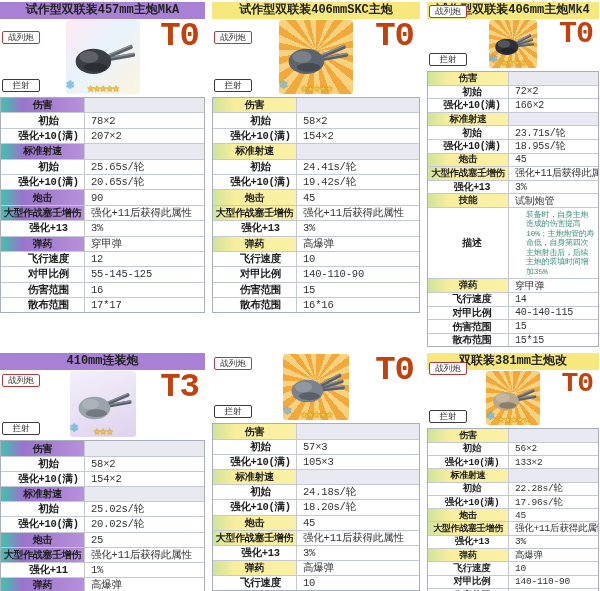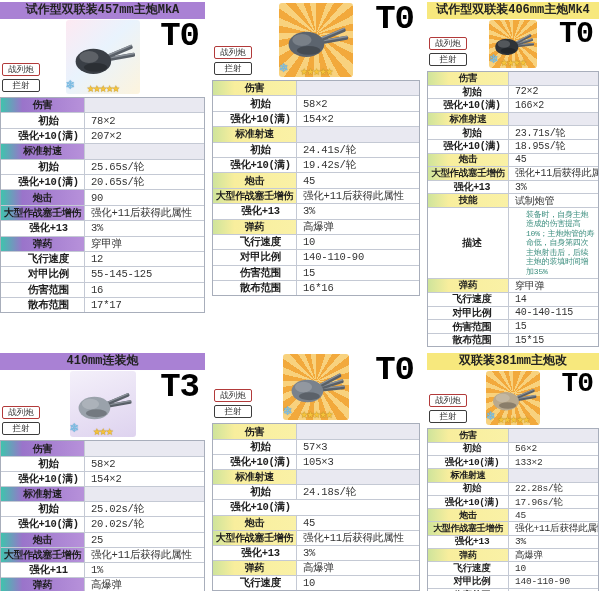--- a/index.html
+++ b/index.html
@@ -15,27 +15,27 @@
   .sz-a .iconrow{height:78px}.sz-b .iconrow{height:52px}.sz-c .iconrow{height:70px}.sz-d .iconrow{height:58px}
   .gunicon{position:absolute;left:50%;top:1px;transform:translateX(-50%);border-radius:3px;overflow:hidden;}
   .sz-a .gunicon{width:74px;height:74px}.sz-b .gunicon{width:48px;height:48px}
   .sz-c .gunicon{width:66px;height:66px}.sz-d .gunicon{width:54px;height:54px}
   .bg-gold{background:repeating-conic-gradient(from 8deg at 50% 42%,#f2a93c 0deg 11deg,#f8d27e 11deg 22deg);}
   .bg-rainbow{background:linear-gradient(135deg,#fde9f2 0%,#e9f3fd 45%,#fdf4dd 100%);}
   .bg-violet{background:linear-gradient(160deg,#f4f0fa 0%,#ded3ef 100%);}
   .stars{position:absolute;bottom:-1px;left:0;width:100%;text-align:center;color:#f6c33a;
          text-shadow:0 0 1px #8a6a10;font-size:13px;line-height:13px;letter-spacing:-1.5px;}
   .snow{position:absolute;left:1px;bottom:2px;color:#7fc4ea;font-size:13px;line-height:13px;text-shadow:0 0 1px #3d7fb0;}
-  .tier{position:absolute;top:-2px;right:6px;font-weight:900;color:#000000;letter-spacing:-1px;}
+  .tier{position:absolute;top:-2px;right:6px;font-weight:900;color:#c2410c;letter-spacing:-1px;}
   .sz-a .tier,.sz-c .tier{font-size:34px}.sz-b .tier{font-size:30px}.sz-d .tier{font-size:28px}
   .tags{position:absolute;left:2px;bottom:5px;display:flex;flex-direction:column;gap:3px;}
   .tag{width:38px;height:13px;line-height:12px;text-align:center;font-size:8.5px;background:#fff;
        border-radius:2px;color:#333;box-sizing:border-box;}
   .tag-type{border:1.5px solid #b23a3a;}
-  .tag-mode{border:1.5px solid #3c3c3c;}
+  .tag-mode{border:1.5px solid #3c3c3c;margin-top:32px;}
   .rows{border:1px solid #a8aebb;border-top:none;background:#fff;}
   .row{display:flex;align-items:stretch;border-top:1px solid #c4c9d4;}
   .rows .row:first-child{border-top:1px solid #a8aebb;}
   .sz-a .row{height:14.4px;font-size:10.5px}
   .sz-b .row{height:12.6px;font-size:10px}
   .sz-c .row{height:14.2px;font-size:10.5px}
   .sz-d .row{height:12.3px;font-size:9.5px}
   .row.desc{height:auto;min-height:36px;}
   .cell{display:flex;align-items:center;box-sizing:border-box;}
   .label{justify-content:center;font-weight:bold;color:#1e1e1e;white-space:nowrap;letter-spacing:-0.3px;}
@@ -138,20 +138,21 @@
             <div class="cell value">16</div>
           </div>
           <div class="row stat">
             <div class="gutter"></div>
             <div class="cell label">散布范围</div>
             <div class="cell value">17*17</div>
           </div>
         </div>
       </section>
       <section class="panel theme-yellow sz-a">
+        <div class="title">试作型双联装406mmSKC主炮</div>
         <div class="iconrow">
           <div class="tags">
             <div class="tag tag-type">战列炮</div>
             <div class="tag tag-mode">拦射</div>
           </div>
           <div class="gunicon bg-gold"><svg viewBox="0 0 100 100" width="100%" height="100%" preserveAspectRatio="none">
               <rect x="42" y="53" width="52" height="5.5" rx="2" fill="#596068" transform="rotate(-10 42 56)"></rect>
               <rect x="42" y="53" width="52" height="2" rx="1" fill="#8b929a" transform="rotate(-10 42 56)"></rect>
               <rect x="42" y="53" width="52" height="5.5" rx="2" fill="#596068" transform="rotate(-23 42 56)"></rect>
               <rect x="42" y="53" width="52" height="2" rx="1" fill="#8b929a" transform="rotate(-23 42 56)"></rect>
@@ -436,20 +437,21 @@
             <div class="cell value empty"></div>
           </div>
           <div class="row stat">
             <div class="gutter"></div>
             <div class="cell label">初始</div>
             <div class="cell value">24.18s/轮</div>
           </div>
           <div class="row stat">
             <div class="gutter"></div>
             <div class="cell label">强化+10(满)</div>
+            <div class="cell value">18.20s/轮</div>
           </div>
           <div class="row section">
             <div class="cell label">炮击</div>
             <div class="cell value">45</div>
           </div>
           <div class="row section">
             <div class="cell label">大型作战塞壬增伤</div>
             <div class="cell value">强化+11后获得此属性</div>
           </div>
           <div class="row stat">

